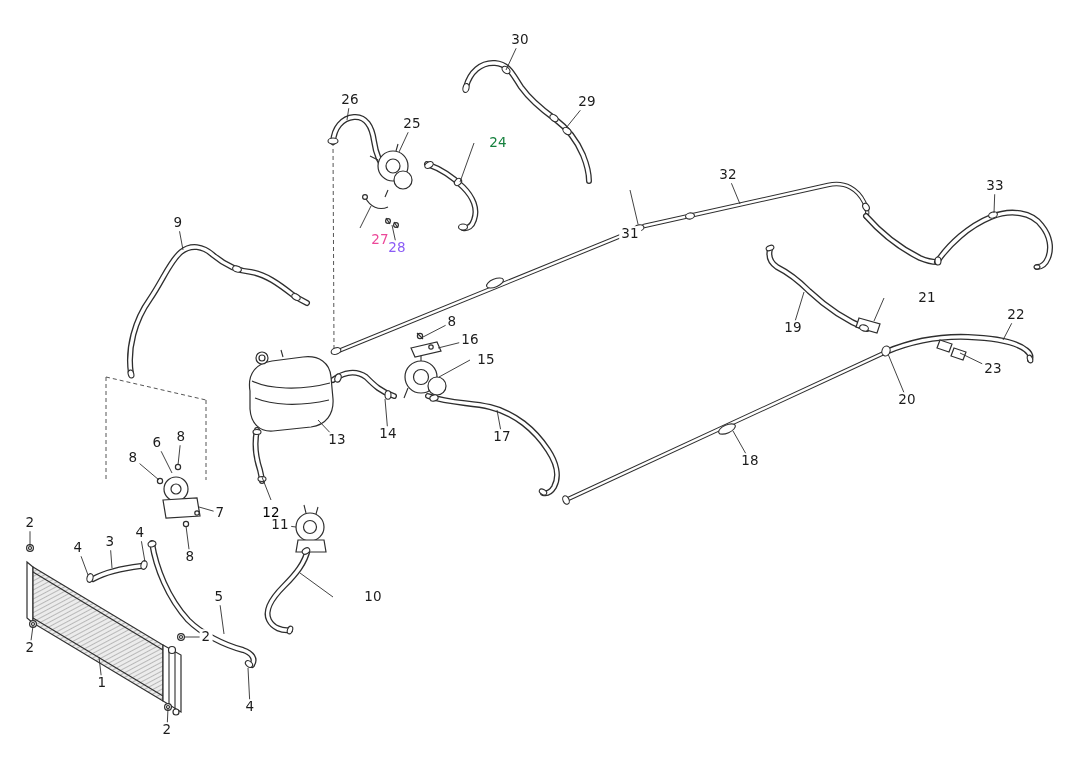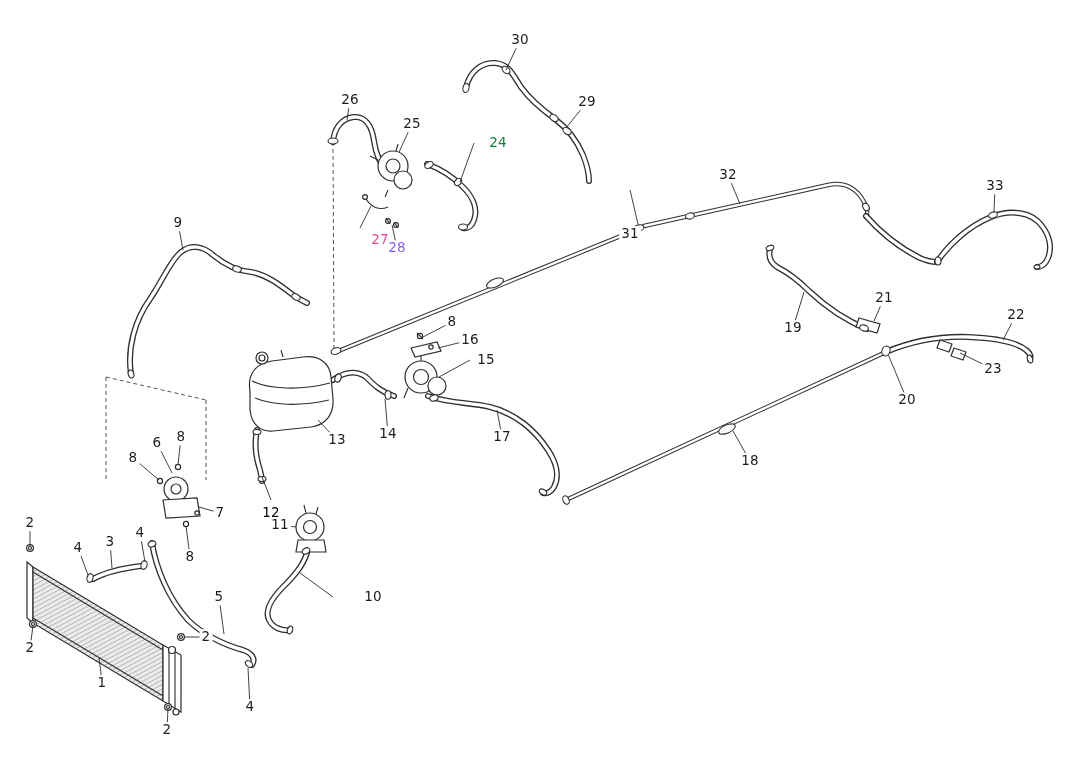--- a/index.html
+++ b/index.html
@@ -289,21 +289,21 @@
       <div class="callout" style="left: 587px; top: 102px; color: rgb(28, 28, 28);">29</div>
       <div class="callout" style="left: 630px; top: 190px; color: rgb(28, 28, 28); margin-top: 44px;">31</div>
       <div class="callout" style="left: 728px; top: 175px; color: rgb(28, 28, 28);">32</div>
       <div class="callout" style="left: 995px; top: 186px; color: rgb(28, 28, 28); text-align: right;">33</div>
       <div class="callout" style="left: 178px; top: 223px; color: rgb(28, 28, 28);">9</div>
       <div class="callout" style="left: 380px; top: 228px; color: #ec4899; margin-top: 12px;">27</div>
       <div class="callout" style="left: 397px; top: 248px; color: #8b5cf6;">28</div>
       <div class="callout" style="left: 452px; top: 322px; color: rgb(28, 28, 28);">8</div>
       <div class="callout" style="left: 470px; top: 340px; color: rgb(28, 28, 28);">16</div>
       <div class="callout" style="left: 470px; top: 360px; color: rgb(28, 28, 28); margin-left: 16px;">15</div>
-      <div class="callout" style="left: 884px; top: 298px; color: rgb(28, 28, 28);">21</div>
+      <div class="callout" style="left: 927px; top: 298px; color: rgb(28, 28, 28);">21</div>
       <div class="callout" style="left: 793px; top: 328px; color: rgb(28, 28, 28);">19</div>
       <div class="callout" style="left: 1016px; top: 315px; color: rgb(28, 28, 28);">22</div>
       <div class="callout" style="left: 993px; top: 369px; color: rgb(28, 28, 28);">23</div>
       <div class="callout" style="left: 907px; top: 400px; color: rgb(28, 28, 28);">20</div>
       <div class="callout" style="left: 337px; top: 440px; color: rgb(28, 28, 28);">13</div>
       <div class="callout" style="left: 388px; top: 434px; color: rgb(28, 28, 28);">14</div>
       <div class="callout" style="left: 502px; top: 437px; color: rgb(28, 28, 28);">17</div>
       <div class="callout" style="left: 750px; top: 461px; color: rgb(28, 28, 28);">18</div>
       <div class="callout" style="left: 157px; top: 443px; color: rgb(28, 28, 28);">6</div>
       <div class="callout" style="left: 181px; top: 437px; color: rgb(28, 28, 28);">8</div>

